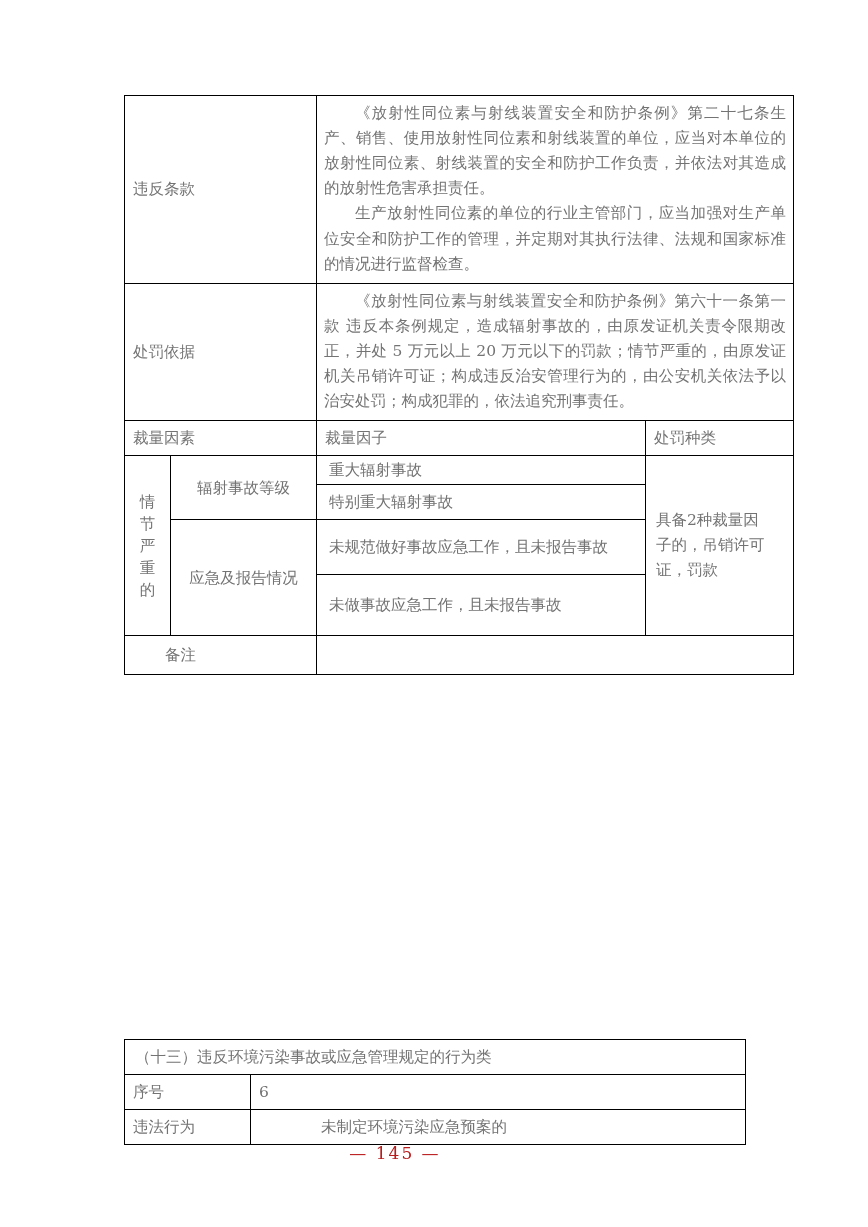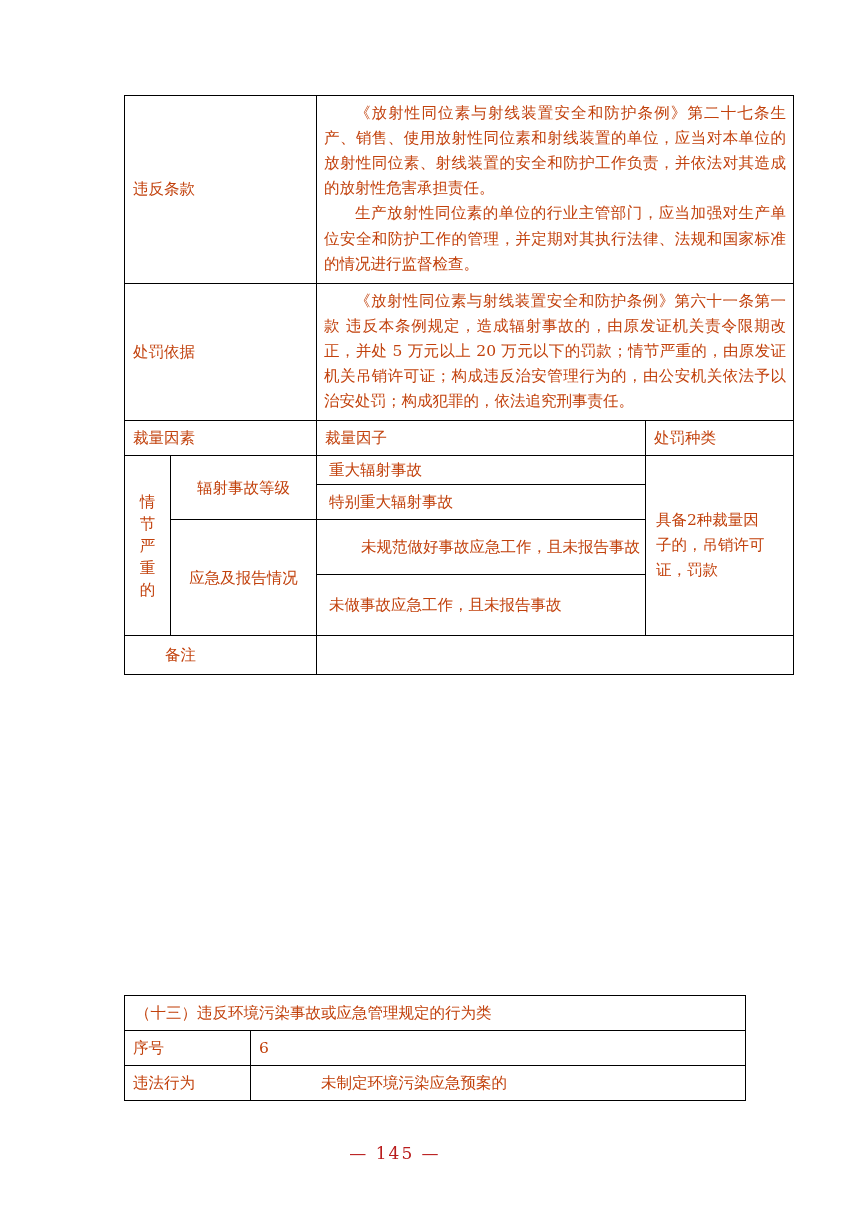--- a/index.html
+++ b/index.html
@@ -29,21 +29,21 @@
     table-layout: fixed;
     position: absolute;
     font-family: "DejaVu Serif", "Liberation Serif", serif;
   }
   table.doc-table td {
     border: 1px solid #000000;
     vertical-align: middle;
     padding: 2px 5px;
     font-size: 15.5px;
     line-height: 1.55;
-    color: #c2410c;
+    color: #737373;
   }
 
   
   #main-table {
     left: 124px;
     top: 95px;
     width: 669px;
   }
   #main-table td.label-cell {
     padding-left: 8px;
@@ -89,21 +89,21 @@
   #main-table td.penalty-cell {
     padding-left: 10px;
     padding-right: 22px;
     line-height: 1.62;
     vertical-align: middle;
   }
 
   
   #bottom-table {
     left: 124px;
-    top: 995px;
+    top: 1039px;
     width: 621px;
   }
   #bottom-table td {
     padding: 3px 6px;
     height: 28px;
     font-size: 15.5px;
   }
   #bottom-table td.section-title {
     padding-left: 10px;
   }
@@ -179,21 +179,21 @@
         <td class="factor-cell">重大辐射事故</td>
         <td class="penalty-cell" rowspan="4">具备2种裁量因子的，吊销许可证，罚款</td>
       </tr>
 
       <tr>
         <td class="factor-cell" style="height:30px;">特别重大辐射事故</td>
       </tr>
 
       <tr>
         <td class="center-label" rowspan="2">应急及报告情况</td>
-        <td class="factor-cell" style="height:50px;text-align:right;">未规范做好事故应急工作，且未报告事故</td>
+        <td class="factor-cell" style="height:50px;">未规范做好事故应急工作，且未报告事故</td>
       </tr>
 
       <tr>
         <td class="factor-cell" style="height:56px;">未做事故应急工作，且未报告事故</td>
       </tr>
 
       <tr>
         <td class="label-cell" colspan="2" style="height:34px;padding-left:40px;">备注</td>
         <td class="body-cell" colspan="2"></td>
       </tr>

